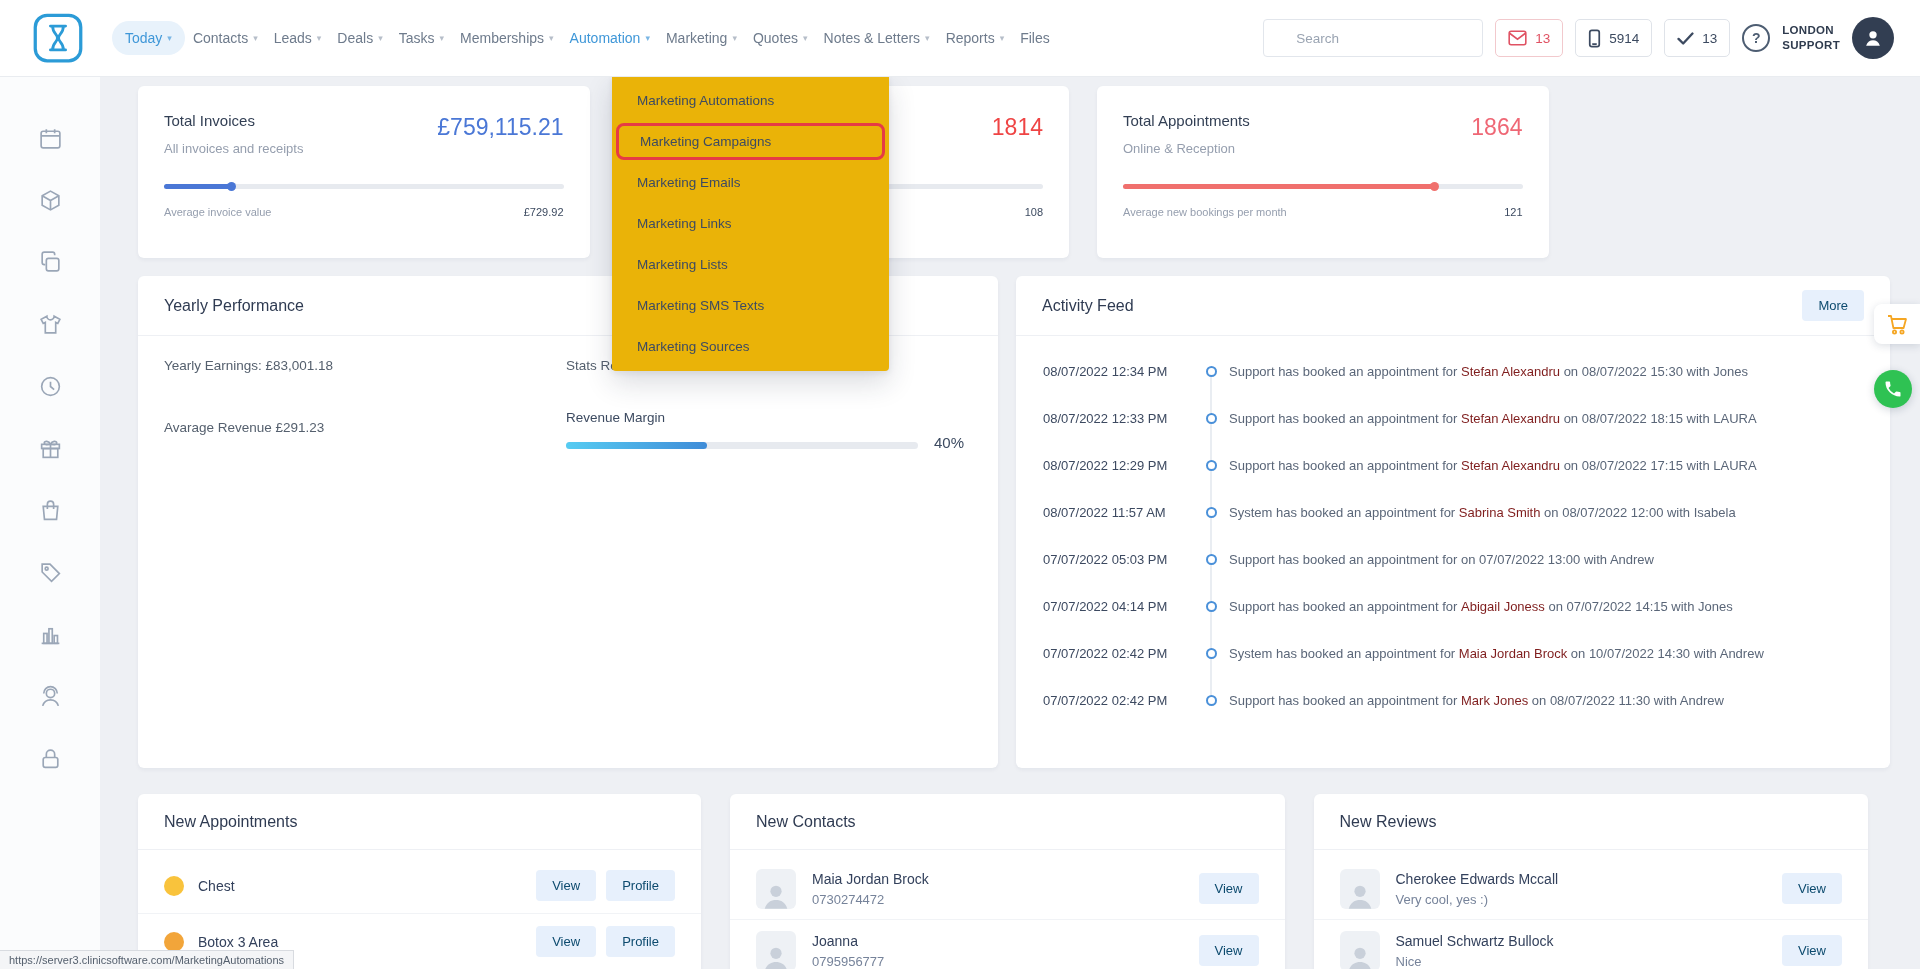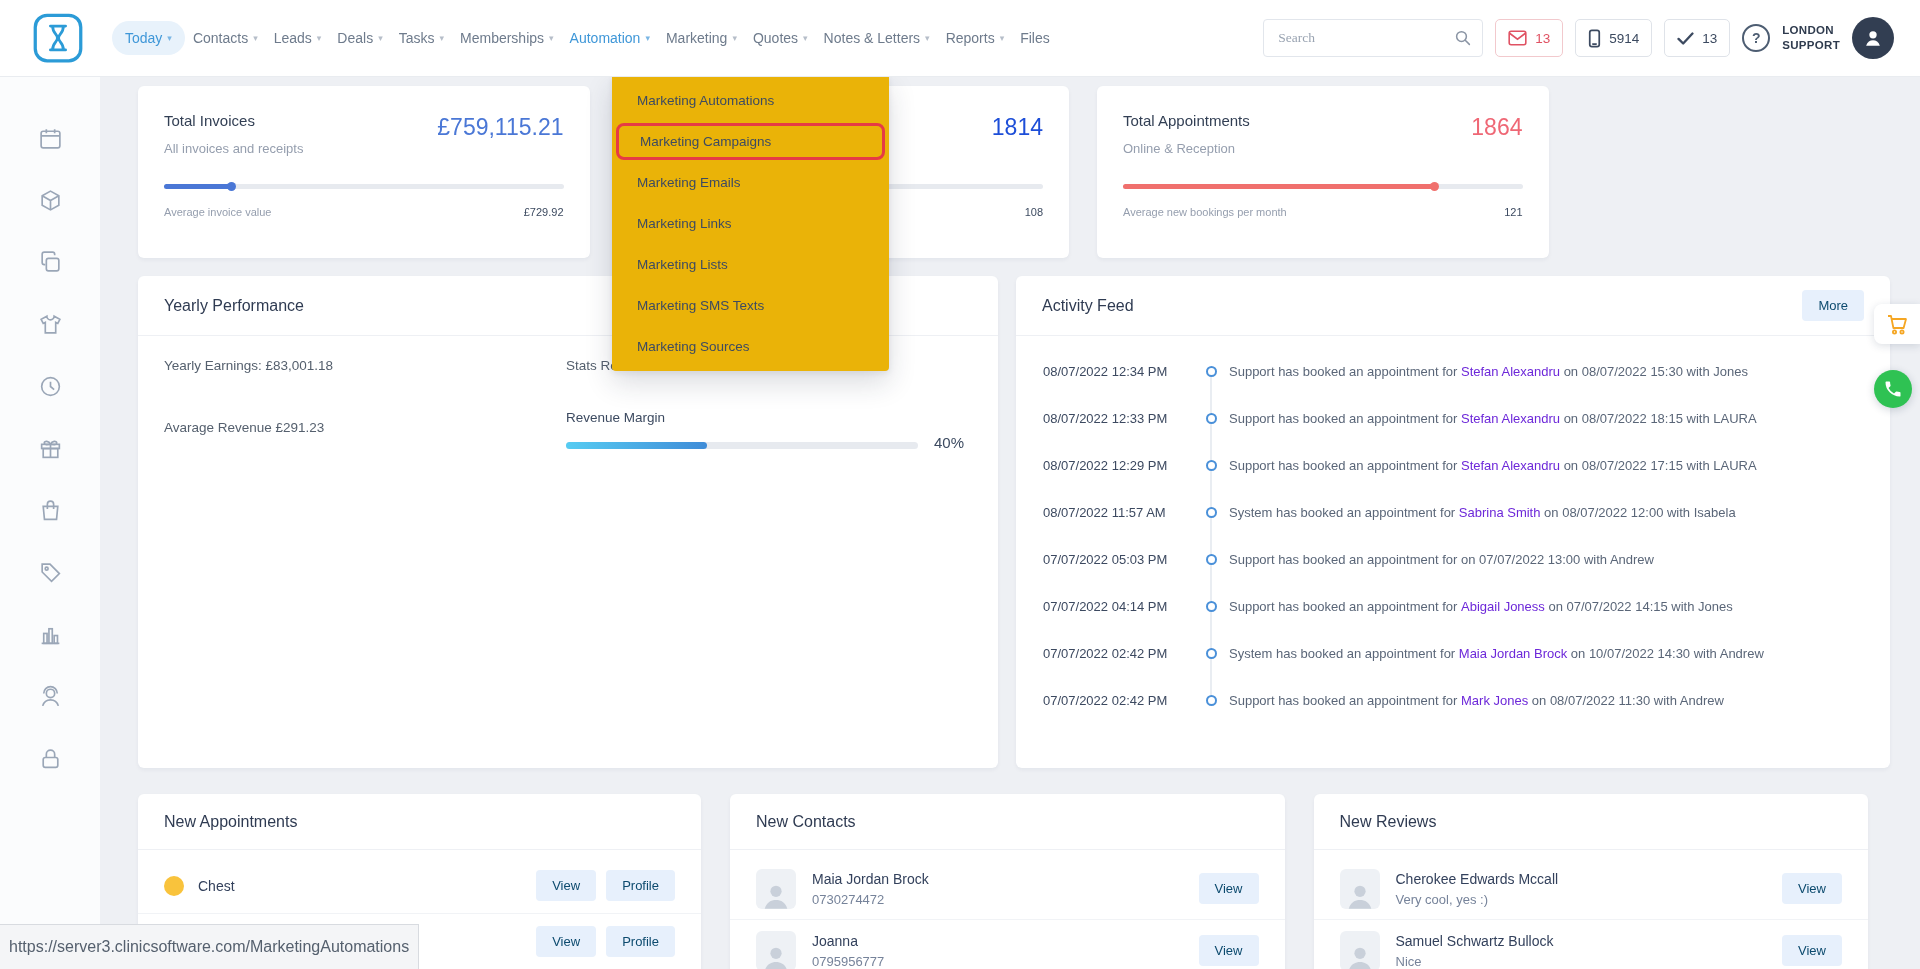--- a/index.html
+++ b/index.html
@@ -26,21 +26,21 @@
   .nav-item.pill-active { background:#e8f2fb; border-radius:18px; color:#3f97d8; padding:9px 13px; }
   .nav-item.pill-active .chev, .nav-item.text-active .chev { color:#7ab6e4; }
   .nav-item.text-active { color:#3f97d8; }
   .nav-right { margin-left:auto; display:flex; align-items:center; gap:12px; margin-right:26px; }
   .search-box {
     width:220px; height:38px; border:1px solid #e2e6ec; border-radius:4px;
     display:flex; align-items:center; padding:0 10px 0 14px; background:#fff;
   }
   .search-box input {
     border:none; outline:none; flex:1; font-size:13.5px; color:#7f1d1d;
-    font-family:Liberation Serif, serif; background:transparent;
+    font-family:Liberation Sans, sans-serif; background:transparent;margin-left:18px;
   }
   .search-box input::placeholder { color:#9aa4b2; }
   .badge {
     height:38px; border:1px solid #dfe3e9; border-radius:5px;
     display:flex; align-items:center; gap:8px; padding:0 12px;
     font-size:13.5px; color:#3c4a60; background:#fff; cursor:pointer;
   }
   .badge.mail { border-color:#f2c9cd; color:#e05263; }
   .help-circle {
     width:28px; height:28px; border:2px solid #4d5d72; border-radius:50%;
@@ -68,21 +68,21 @@
   }
   
   .stats-row {
     position:absolute; left:138px; top:86px; width:1890px;
     display:grid; grid-template-columns:repeat(4,1fr); gap:28px;
   }
   .stat-card { height:172px; position:relative; padding:26px; }
   .stat-title { font-size:15px; color:#323f54; }
   .stat-sub { font-size:13px; color:#959eae; margin-top:12px; }
   .stat-value { position:absolute; right:26px; top:28px; font-size:23px; }
-  .v-blue { color:#4a77d6; } .v-teal { color:#1d4ed8; } .v-red { color:#ef6775; } .v-orange { color:#f5a83c; }
+  .v-blue { color:#4a77d6; } .v-teal { color:#ef4444; } .v-red { color:#ef6775; } .v-orange { color:#f5a83c; }
   .bar { position:absolute; left:26px; right:26px; top:98px; height:5px; background:#e7eaef; border-radius:3px; }
   .bar-fill { height:100%; border-radius:3px; position:relative; }
   .bar-fill .cap { position:absolute; right:-4px; top:-2px; width:9px; height:9px; border-radius:50%; }
   .f-blue { background:#4a77d6; } .f-blue .cap { background:#4a77d6; }
   .f-teal { background:#1dc2a3; } .f-teal .cap { background:#1dc2a3; }
   .f-red { background:#f0706d; } .f-red .cap { background:#f0706d; }
   .f-orange { background:#f5a83c; } .f-orange .cap { background:#f5a83c; }
   .w17 { width:17%; } .w10 { width:10%; } .w78 { width:78%; } .w2 { width:2%; } .w40 { width:40%; }
   .stat-footer {
     position:absolute; left:26px; right:26px; top:120px;
@@ -125,21 +125,21 @@
     display:grid; grid-template-columns:150px 36px 1fr; align-items:center;
     height:47px; padding-left:27px; position:relative;
   }
   .feed-time { font-size:13px; color:#3c4960; white-space:nowrap; }
   .feed-dot-cell { display:flex; justify-content:center; }
   .feed-dot {
     width:11px; height:11px; border-radius:50%; background:#fff;
     border:2px solid #4a90d9; position:relative; z-index:2;
   }
   .feed-text { font-size:13px; color:#5a6678; white-space:nowrap; overflow:hidden; padding-right:16px; }
-  .feed-link { color:#6d28d9; text-decoration:none; font-weight:500; cursor:pointer; }
+  .feed-link { color:#7f1d1d; text-decoration:none; font-weight:500; cursor:pointer; }
   
   .bottom-row {
     position:absolute; left:138px; top:794px; width:1730px;
     display:grid; grid-template-columns:563px 1fr 1fr; gap:29px;
   }
   .bottom-card { height:240px; }
   .bottom-card .card-header { height:56px; }
   .list-body { padding-top:8px; }
   .list-row {
     display:flex; align-items:center; padding:0 26px;
@@ -166,21 +166,21 @@
   .float-phone {
     position:absolute; right:8px; top:370px; width:38px; height:38px;
     border-radius:50%; background:#2fc253; z-index:40;
     box-shadow:0 2px 8px rgba(23,43,77,.2);
     display:flex; align-items:center; justify-content:center; cursor:pointer;
   }
   
   .status-tip {
     position:absolute; left:0; bottom:0; z-index:70;
     background:#f4f5f7; border:1px solid #d8dbe0; border-left:none; border-bottom:none;
-    font-size:16px; color:#55606e; padding:13px 9px; white-space:nowrap;
+    font-size:11px; color:#55606e; padding:3px 9px; white-space:nowrap;
   }
 </style>
 </head>
 <body>
 
 <div class="navbar">
   <div class="logo">
     <svg viewBox="0 0 48 48" width="52" height="52">
       <rect x="3" y="3" width="42" height="42" rx="11" fill="none" stroke="#2b9bd7" stroke-width="3"></rect>
       <path d="M17 13h14M17 35h14M19 13c0 7 4.5 7 4.5 11S19 28 19 35M29 13c0 7-4.5 7-4.5 11S29 28 29 35" stroke="#2b9bd7" stroke-width="2.6" fill="none" stroke-linecap="round"></path>

